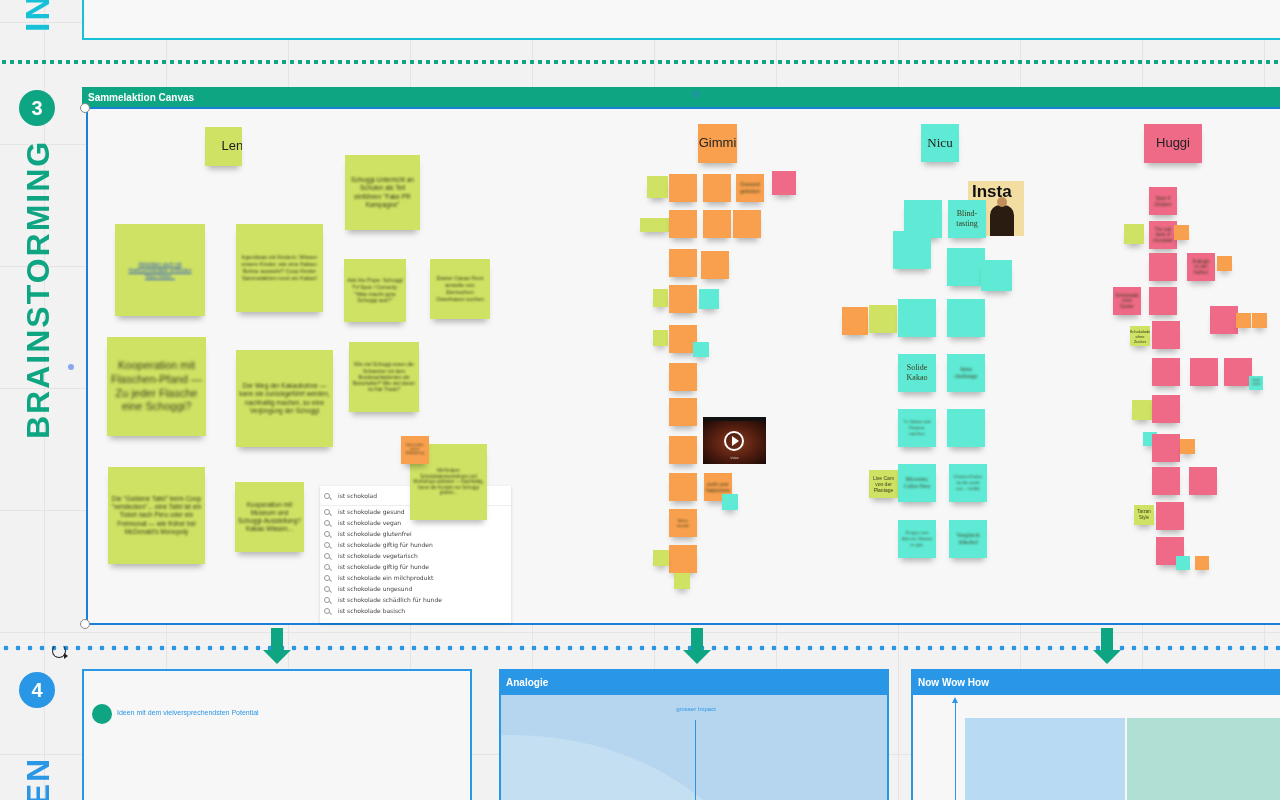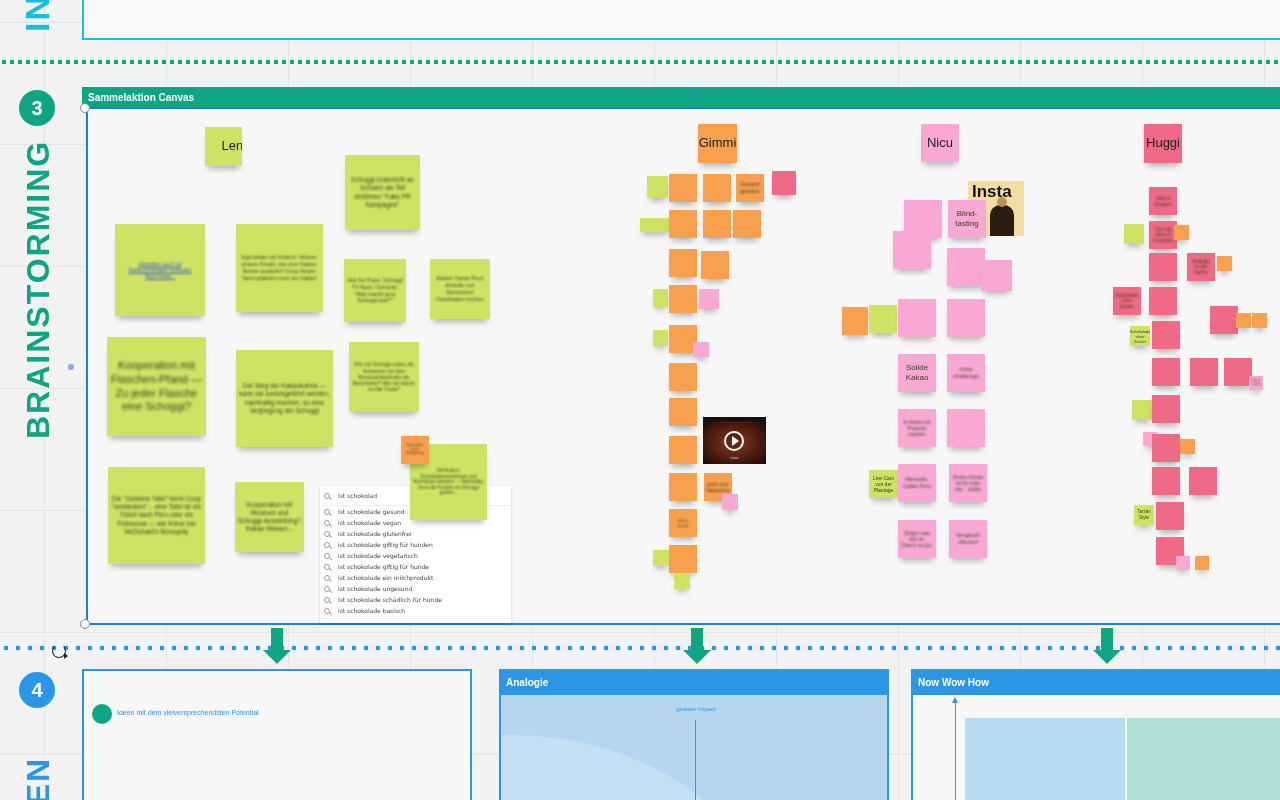--- a/index.html
+++ b/index.html
@@ -44,21 +44,21 @@
   
   .note {
     position: absolute;
     display: flex; align-items: center; justify-content: center; text-align: center;
     color: #3a3a1a; font-family: "Liberation Sans", sans-serif;
     box-shadow: 0 6px 6px -3px rgba(0,0,0,0.28);
     overflow: hidden; padding: 3px; line-height: 1.25;
   }
   .note.y { background: #cfe264; }
   .note.o { background: #f8a04e; }
-  .note.b { background: #f9a8d4; }
+  .note.b { background: #5eead4; font-family: Liberation Serif, serif; }
   .note.p { background: #ee6a86; }
   .note .blur { filter: blur(0.9px); color: #3c3c1c; }
   .name-note { font-size: 13px; color: #222; }
   .note.link .blur { color: #2a57c6; text-decoration: underline; }
 
   
   .search-box { left: 320px; top: 486px; width: 191px; height: 137px; background: #fff; box-shadow: 0 1px 3px rgba(0,0,0,0.15); font-size: 6px; color: #444; }
   .search-row { display: flex; align-items: center; height: 11px; padding-left: 4px; }
   .search-row .mag { width: 6px; height: 6px; border: 1px solid #999; border-radius: 50%; margin-right: 8px; position: relative; }
   .search-row .mag::after { content: ""; position: absolute; width: 3px; height: 1px; background: #999; right: -3px; bottom: -1px; transform: rotate(45deg); }
@@ -125,21 +125,21 @@
 
 <div class="note y name-note" style="left:205px;top:127px;width:37px;height:39px;padding-left:28px;">
     <span>Lena</span>
   </div>
 <div class="note o name-note" style="left:698px;top:124px;width:39px;height:39px;">
     <span>Gimmi</span>
   </div>
 <div class="note b name-note" style="left:921px;top:124px;width:38px;height:38px;">
     <span>Nicu</span>
   </div>
-<div class="note p name-note" style="left:1144px;top:124px;width:38px;height:39px;">
+<div class="note p name-note" style="left:1144px;top:124px;width:58px;height:39px;">
     <span>Huggi</span>
   </div>
 
 <div class="note y" style="left:345px;top:155px;width:75px;height:75px;font-size:6.5px;">
     <span class="blur">Schoggi-Unterricht an Schulen als Teil einführen "Fake PR Kampagne"</span>
   </div>
 <div class="note y link" style="left:115px;top:224px;width:90px;height:92px;font-size:5px;">
     <span class="blur">Aktivitäten auch mit Hobbyschokolade verbinden https://www...</span>
   </div>
 <div class="note y" style="left:236px;top:224px;width:87px;height:88px;font-size:5.5px;">

